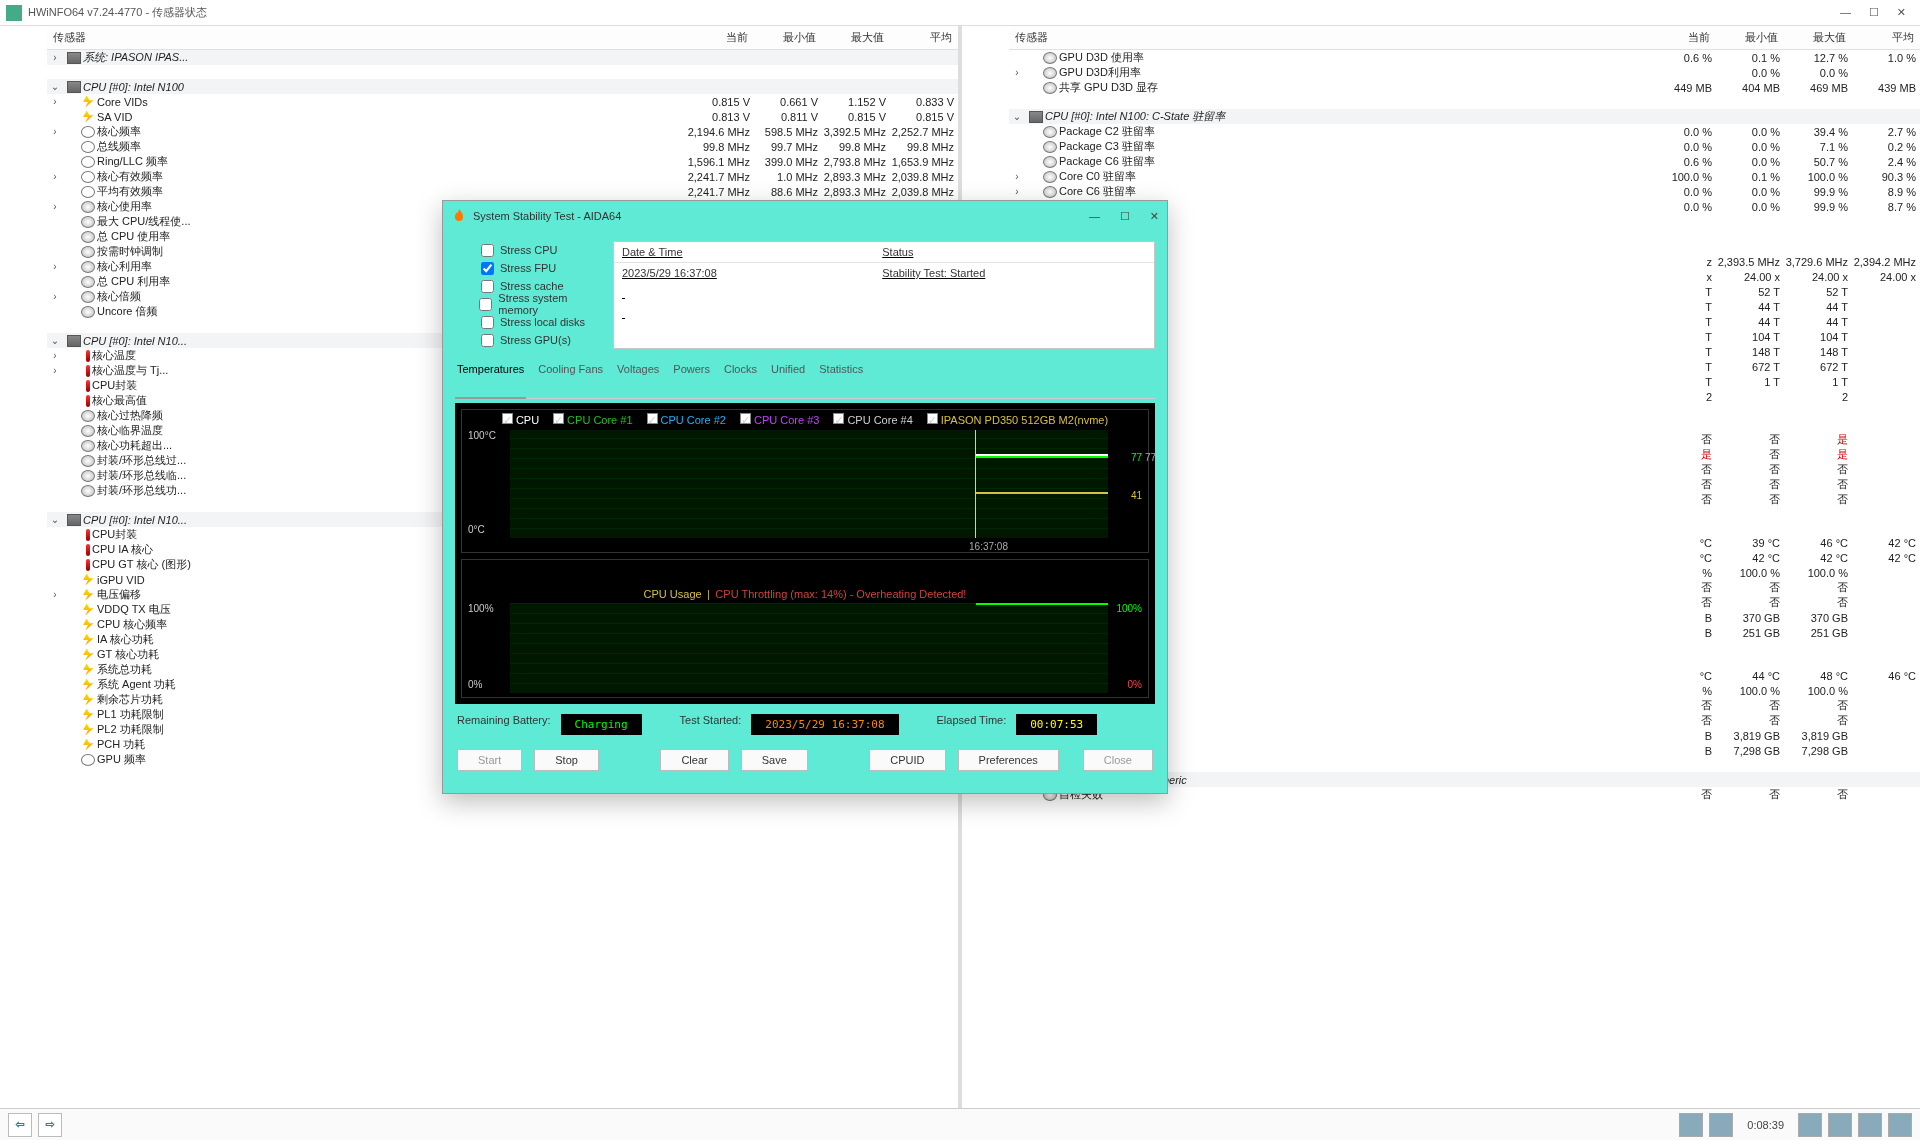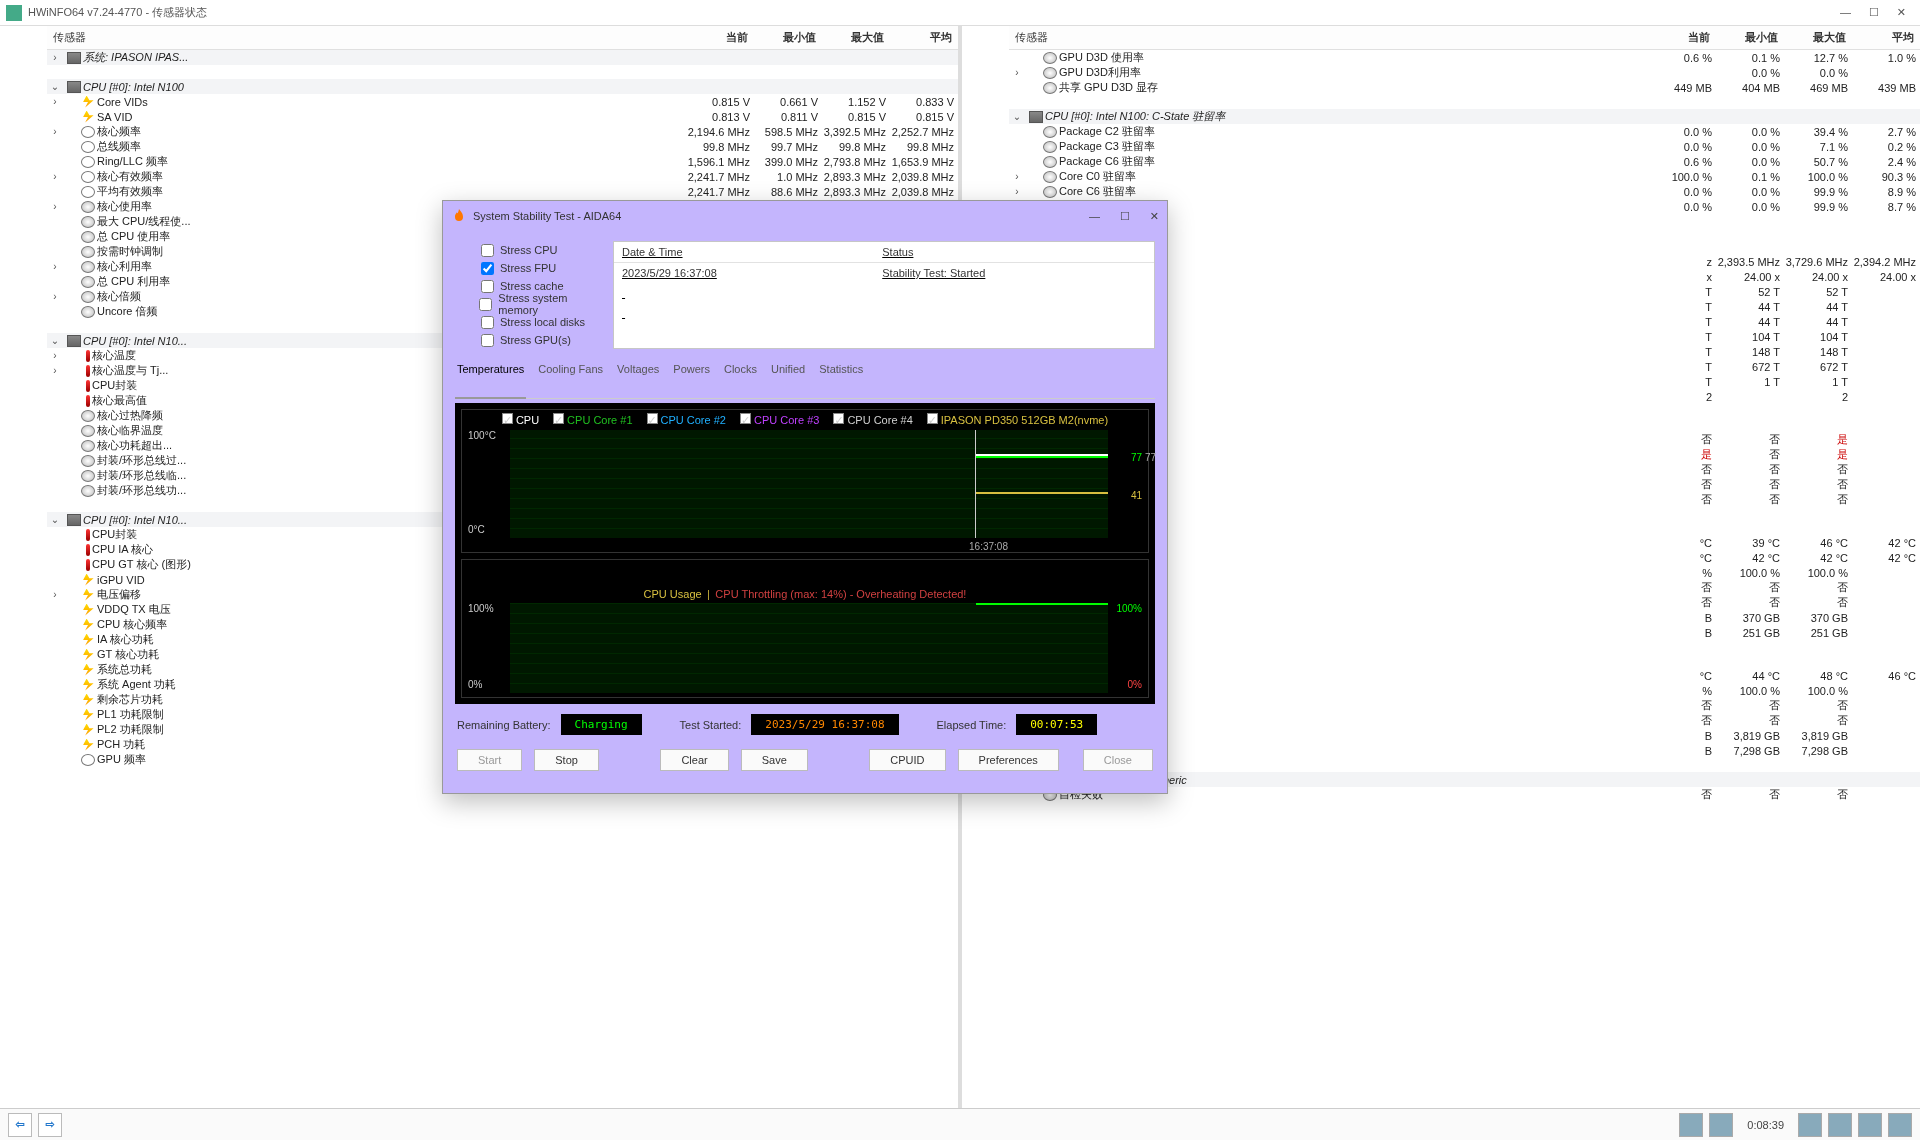--- a/index.html
+++ b/index.html
@@ -6,39 +6,39 @@
 body { background: #f0f0f0; overflow: hidden; }
 .titlebar { background: #fff; height: 26px; display: flex; align-items: center; padding: 0 6px; border-bottom: 1px solid #ddd; }
 .titlebar .icon { width: 16px; height: 16px; background: #4a8; margin-right: 6px; }
 .titlebar-title { flex: 1; color: #555; }
 .win-controls { display: flex; gap: 18px; padding-right: 8px; color: #555; font-size: 14px; }
 .main-split { display: flex; height: calc(100vh - 26px - 32px); }
 .panel { flex: 1; background: #fff; overflow: hidden; display: flex; flex-direction: column; padding-left: 47px; }
 .panel-header { display: flex; background: #fdfdfd; border-bottom: 1px solid #e0e0e0; }
 .panel-header .col { padding: 4px 6px; color: #333; }
 .col-name { flex: 1; min-width: 0; }
-.col-cur, .col-min, .col-max, .col-avg { width: 68px; text-align: right; font-weight: bold; }
+.col-cur, .col-min, .col-max, .col-avg { width: 68px; text-align: right; }
 .rows { flex: 1; overflow-y: auto; }
 .row { display: flex; align-items: center; height: 15px; padding-left: 2px; }
 .row.group { background: #f3f4f6; font-weight: 500; }
 .row .toggle { width: 12px; text-align: center; color: #555; font-size: 10px; }
 .row .indent { display: inline-block; }
 .row .ic { width: 14px; height: 12px; display: inline-block; margin-right: 2px; }
 .row .nm { flex: 1; white-space: nowrap; overflow: hidden; text-overflow: ellipsis; color: #222; }
 .row .v { width: 68px; text-align: right; color: #222; padding-right: 4px; }
 .row .v.red { color: #c00; }
 .divider-v { width: 4px; background: #ddd; cursor: col-resize; }
 .statusbar { height: 32px; background: #fafafa; border-top: 1px solid #ccc; display: flex; align-items: center; padding: 0 8px; gap: 6px; }
 .statusbar .nav-btn { width: 24px; height: 24px; background: #fff; border: 1px solid #bbb; display: flex; align-items: center; justify-content: center; color: #2277cc; font-weight: bold; }
 .statusbar .spacer { flex: 1; }
 .statusbar .tray-ic { width: 24px; height: 24px; background: #8ab; border: 1px solid #aaa; }
 .statusbar .time { color: #444; margin: 0 8px; }
 
 
-.aida { position: absolute; left: 442px; top: 200px; width: 726px; background: #c4b5fd; border: 1px solid #999; box-shadow: 0 8px 24px rgba(0,0,0,.25); }
+.aida { position: absolute; left: 442px; top: 200px; width: 726px; background: #5eead4; border: 1px solid #999; box-shadow: 0 8px 24px rgba(0,0,0,.25); }
 .aida-title { height: 30px; display: flex; align-items: center; padding: 0 8px; }
 .aida-title .flame { width: 16px; height: 16px; margin-right: 6px; }
 .aida-title .txt { flex: 1; color: #333; }
 .aida-title .ctl { display: flex; gap: 20px; color: #444; font-size: 14px; }
 .aida-body { padding: 10px 12px; }
 .aida-top { display: flex; gap: 12px; }
 .stress-opts { width: 146px; }
 .stress-opts label { display: flex; align-items: center; gap: 6px; height: 18px; color: #333; }
 .stress-opts input { margin: 0; }
 .stress-opts .si { width: 20px; height: 14px; display: inline-block; }
@@ -56,21 +56,21 @@
 .temp-graph { height: 108px; position: relative; background: repeating-linear-gradient(0deg,#001800,#001800 9px,#002800 9px,#002800 10px), repeating-linear-gradient(90deg,#001800,#001800 9px,#002800 9px,#002800 10px); margin: 2px 40px 14px 48px; }
 .temp-graph::before { content: "16:37:08"; position: absolute; bottom: -14px; right: 100px; color: #aaa; font-size: 10px; }
 .yl { position: absolute; left: 6px; color: #ccc; font-size: 10px; }
 .yr { position: absolute; right: 6px; font-size: 10px; }
 .usage-title { text-align: center; color: #d8c040; font-size: 10px; padding: 3px 0; margin-top: 25px; }
 .usage-title .thr { color: #d04040; }
 .usage-graph { height: 90px; background: repeating-linear-gradient(0deg,#001800,#001800 9px,#002800 9px,#002800 10px), repeating-linear-gradient(90deg,#001800,#001800 9px,#002800 9px,#002800 10px); margin: 0 40px 4px 48px; position: relative; }
 .trace-line { position: absolute; height: 2px; background: #eee; right: 0; width: 22%; }
 .vline { position: absolute; width: 1px; background: #ccc; top: 0; bottom: 0; border-left: 1px dotted #ccc; }
 
-.aida-info { display: flex; align-items: center; gap: 10px; padding: 10px 2px; }
+.aida-info { display: flex; align-items: flex-start; gap: 10px; padding: 10px 2px; }
 .aida-info .lbl { color: #333; }
 .aida-info .pill { background: #000; color: #0f0; padding: 4px 14px; font-family: monospace; font-size: 11px; }
 .aida-btns { display: flex; gap: 12px; padding: 4px 2px 12px; }
 .aida-btns button { padding: 4px 20px; background: #fafafa; border: 1px solid #bbb; color: #333; cursor: pointer; }
 .aida-btns button:disabled { color: #999; }
 .aida-btns .spacer { flex: 1; }
 
 .ic-chip { background: linear-gradient(#888,#666); border: 1px solid #555; }
 .ic-bolt { background: linear-gradient(#fd0,#f90); clip-path: polygon(40% 0,60% 40%,90% 40%,30% 100%,50% 55%,15% 55%); }
 .ic-gauge { border: 1px solid #777; border-radius: 50%; background: radial-gradient(#fff,#bbb); }

